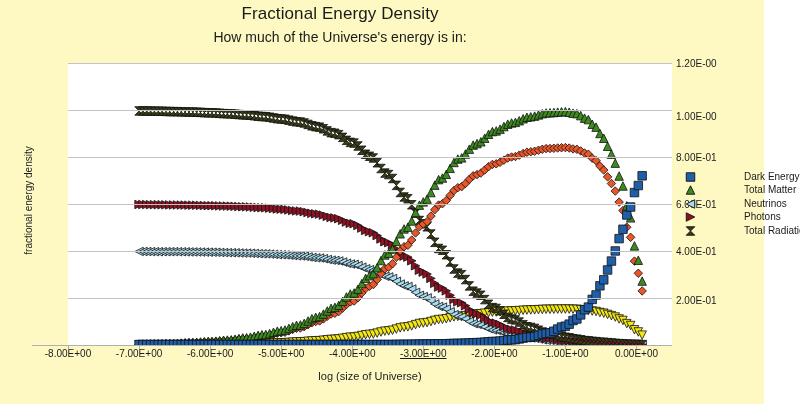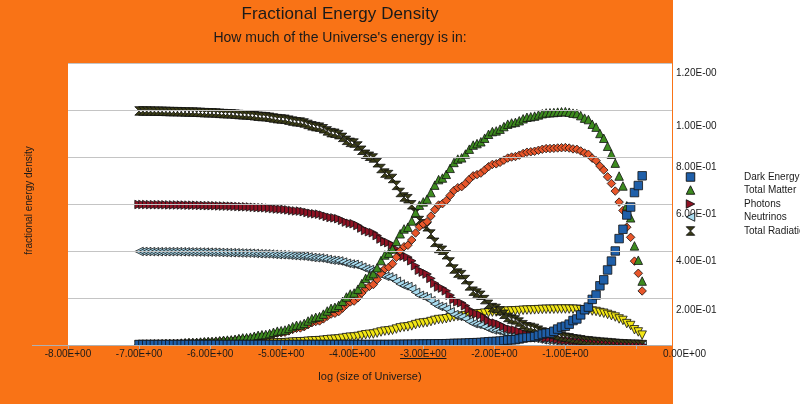--- a/index.html
+++ b/index.html
@@ -5,22 +5,22 @@
   * { box-sizing: border-box; }
   html, body {
     margin: 0; padding: 0;
     width: 800px; height: 404px;
     background: #ffffff;
     font-family: "Liberation Sans", sans-serif;
     overflow: hidden;
   }
   #root {
     position: relative;
-    width: 673px; height: 404px;
-    background: #f97316;
+    width: 764px; height: 404px;
+    background: #fef9c3;
   }
 
   
   #chart-title {
     position: absolute;
     left: 0; top: 4px; width: 680px;
     text-align: center;
     font-size: 17px;
     color: #1a1a1a;
     letter-spacing: 0.1px;
@@ -85,21 +85,20 @@
   }
 
   
   .y-tick-label {
     position: absolute;
     left: 676px;
     font-size: 10px;
     color: #1a1a1a;
     white-space: nowrap;
     transform: translateY(-50%);
-    margin-top: 9px;
   }
   .x-tick-label {
     position: absolute;
     top: 348px;
     font-size: 10px;
     color: #1a1a1a;
     white-space: nowrap;
     transform: translateX(-50%);
   }
   .x-tick-mark {
@@ -1120,21 +1119,21 @@
       <div class="x-tick-label" style="left: 281.176px;">-5.00E+00</div>
       <div class="x-tick-mark" style="left: 281.176px;"></div>
       <div class="x-tick-label" style="left: 352.235px;">-4.00E+00</div>
       <div class="x-tick-mark" style="left: 352.235px;"></div>
       <div class="x-tick-label" style="left: 423.294px; text-decoration: underline;">-3.00E+00</div>
       <div class="x-tick-mark" style="left: 423.294px;"></div>
       <div class="x-tick-label" style="left: 494.353px;">-2.00E+00</div>
       <div class="x-tick-mark" style="left: 494.353px;"></div>
       <div class="x-tick-label" style="left: 565.412px;">-1.00E+00</div>
       <div class="x-tick-mark" style="left: 565.412px;"></div>
-      <div class="x-tick-label" style="left: 636.471px; margin-left: 48px;">0.00E+00</div>
+      <div class="x-tick-label" style="left: 636.471px;">0.00E+00</div>
       <div class="x-tick-mark" style="left: 636.471px;"></div>
     </div>
 
   <div id="legend">
       <div class="legend-item">
         <span class="legend-marker">
           <svg width="13" height="12">
             <path d="M-4.25,-4.25 L4.25,-4.25 L4.25,4.25 L-4.25,4.25 Z" transform="translate(6.5,6)" fill="#1f5fa9" stroke="#111111" stroke-width="0.9"></path>
           </svg>
         </span>
@@ -1144,32 +1143,32 @@
         <span class="legend-marker">
           <svg width="13" height="12">
             <path d="M0,-4.25 L4.25,4.25 L-4.25,4.25 Z" transform="translate(6.5,6)" fill="#3d8b1f" stroke="#111111" stroke-width="0.9"></path>
           </svg>
         </span>
         <span class="legend-label">Total Matter</span>
       </div>
       <div class="legend-item">
         <span class="legend-marker">
           <svg width="13" height="12">
+            <path d="M-4.25,0 L4.25,-4.25 L4.25,4.25 Z" transform="translate(6.5,6)" fill="#a9dcf0" stroke="#111111" stroke-width="0.9"></path>
+          </svg>
+        </span>
+        <span class="legend-label">Neutrinos</span>
+      </div>
+      <div class="legend-item">
+        <span class="legend-marker">
+          <svg width="13" height="12">
             <path d="M4.25,0 L-4.25,-4.25 L-4.25,4.25 Z" transform="translate(6.5,6)" fill="#8f1224" stroke="#111111" stroke-width="0.9"></path>
           </svg>
         </span>
         <span class="legend-label">Photons</span>
-      </div>
-      <div class="legend-item">
-        <span class="legend-marker">
-          <svg width="13" height="12">
-            <path d="M-4.25,0 L4.25,-4.25 L4.25,4.25 Z" transform="translate(6.5,6)" fill="#a9dcf0" stroke="#111111" stroke-width="0.9"></path>
-          </svg>
-        </span>
-        <span class="legend-label">Neutrinos</span>
       </div>
       <div class="legend-item">
         <span class="legend-marker">
           <svg width="13" height="12">
             <path d="M-4.25,-4.25 L4.25,-4.25 L-4.25,4.25 L4.25,4.25 Z" transform="translate(6.5,6)" fill="#3a3c15" stroke="#111111" stroke-width="0.9"></path>
           </svg>
         </span>
         <span class="legend-label">Total Radiation</span>
       </div>
     </div>

